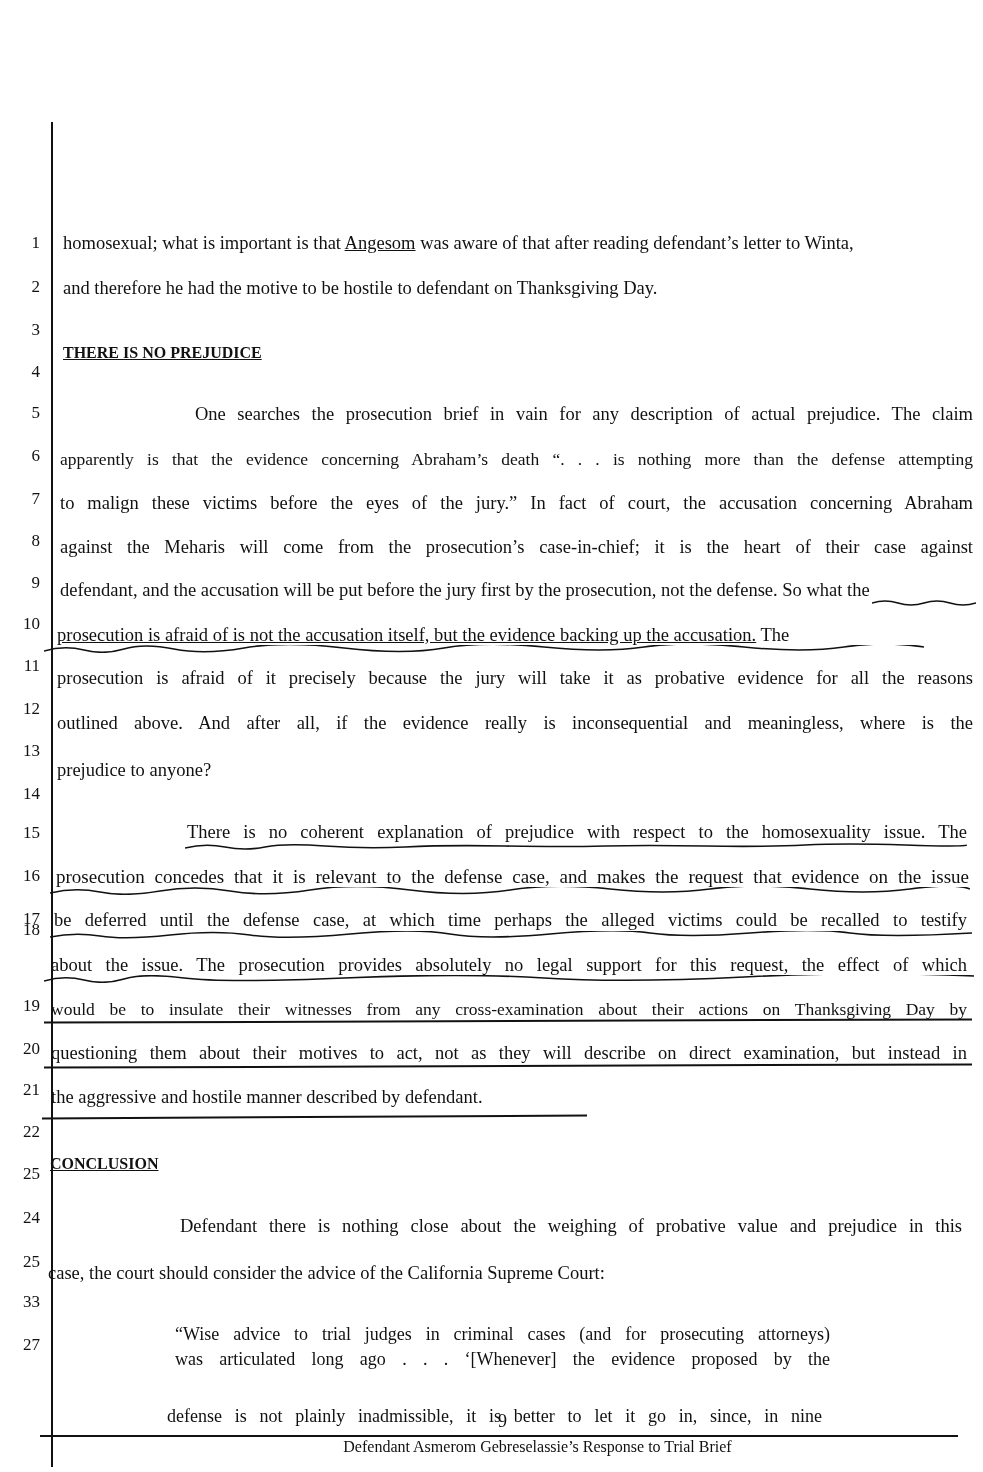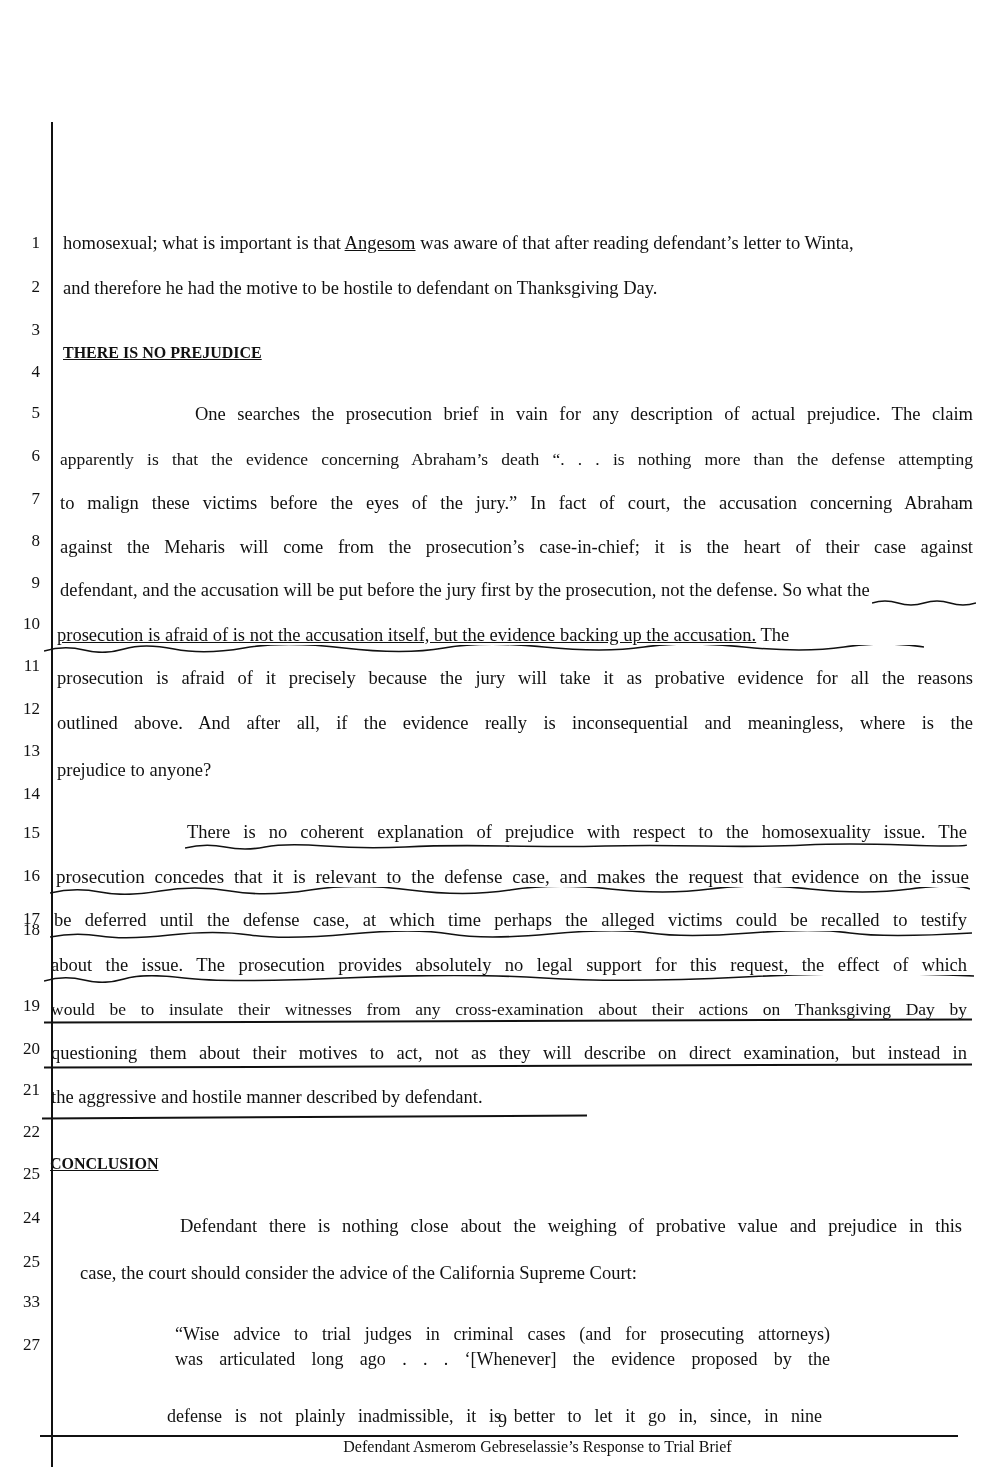--- a/index.html
+++ b/index.html
@@ -92,21 +92,21 @@
   <div class="txt justify" style="left:56px; top:866px; width:913px; font-size:19px;">prosecution concedes that it is relevant to the defense case, and makes the request that evidence on the issue</div>
   <div class="txt justify" style="left:54px; top:909px; width:913px;">be deferred until the defense case, at which time perhaps the alleged victims could be recalled to testify</div>
   <div class="txt justify" style="left:51px; top:954px; width:916px;">about the issue. The prosecution provides absolutely no legal support for this request, the effect of which</div>
   <div class="txt justify" style="left:51px; top:998px; width:916px; font-size:17.5px;">would be to insulate their witnesses from any cross-examination about their actions on Thanksgiving Day by</div>
   <div class="txt justify" style="left:51px; top:1042px; width:916px;">questioning them about their motives to act, not as they will describe on direct examination, but instead in</div>
   <div class="txt" style="left:51px; top:1086px;">the aggressive and hostile manner described by defendant.</div>
 
   <div class="txt heading" style="left:50px; top:1153px;">CONCLUSION</div>
 
   <div class="txt justify" style="left:180px; top:1215px; width:782px;">Defendant there is nothing close about the weighing of probative value and prejudice in this</div>
-  <div class="txt" style="left:48px; top:1262px;margin-left:32px;">case, the court should consider the advice of the California Supreme Court:</div>
+  <div class="txt" style="left:48px; top:1262px;">case, the court should consider the advice of the California Supreme Court:</div>
 
   <div class="txt quote justify" style="left:175px; top:1322px; width:655px;">“Wise advice to trial judges in criminal cases (and for prosecuting attorneys)</div>
   <div class="txt quote justify" style="left:175px; top:1347px; width:655px;">was articulated long ago . . . ‘[Whenever] the evidence proposed by the</div>
   <div class="txt quote justify" style="left:167px; top:1372px; width:655px;margin-top:32px;">defense is not plainly inadmissible, it is better to let it go in, since, in nine</div>
 
   <div class="wavy" style="left:872px; top:599px; width:104px;">
     <svg viewBox="0 0 104 8" preserveAspectRatio="none">
         <path d="M0 4 Q13 0 26 4 T52 4 T78 4 T104 4" fill="none" stroke="#111" stroke-width="1.6"></path>
       </svg>
   </div>

